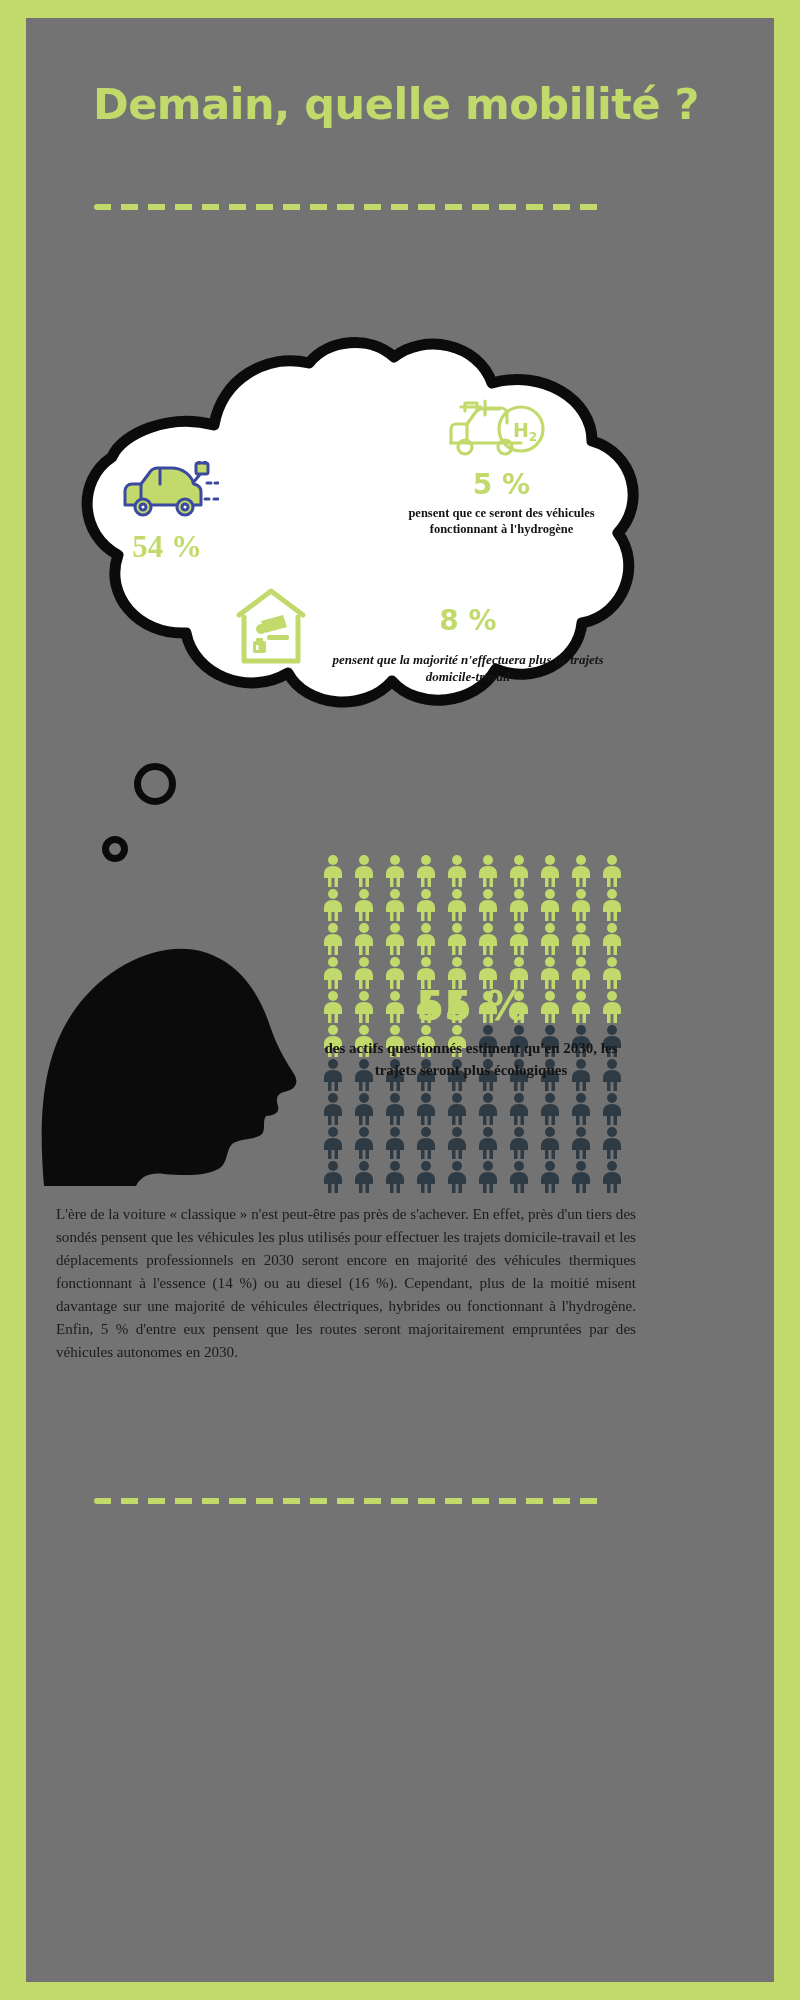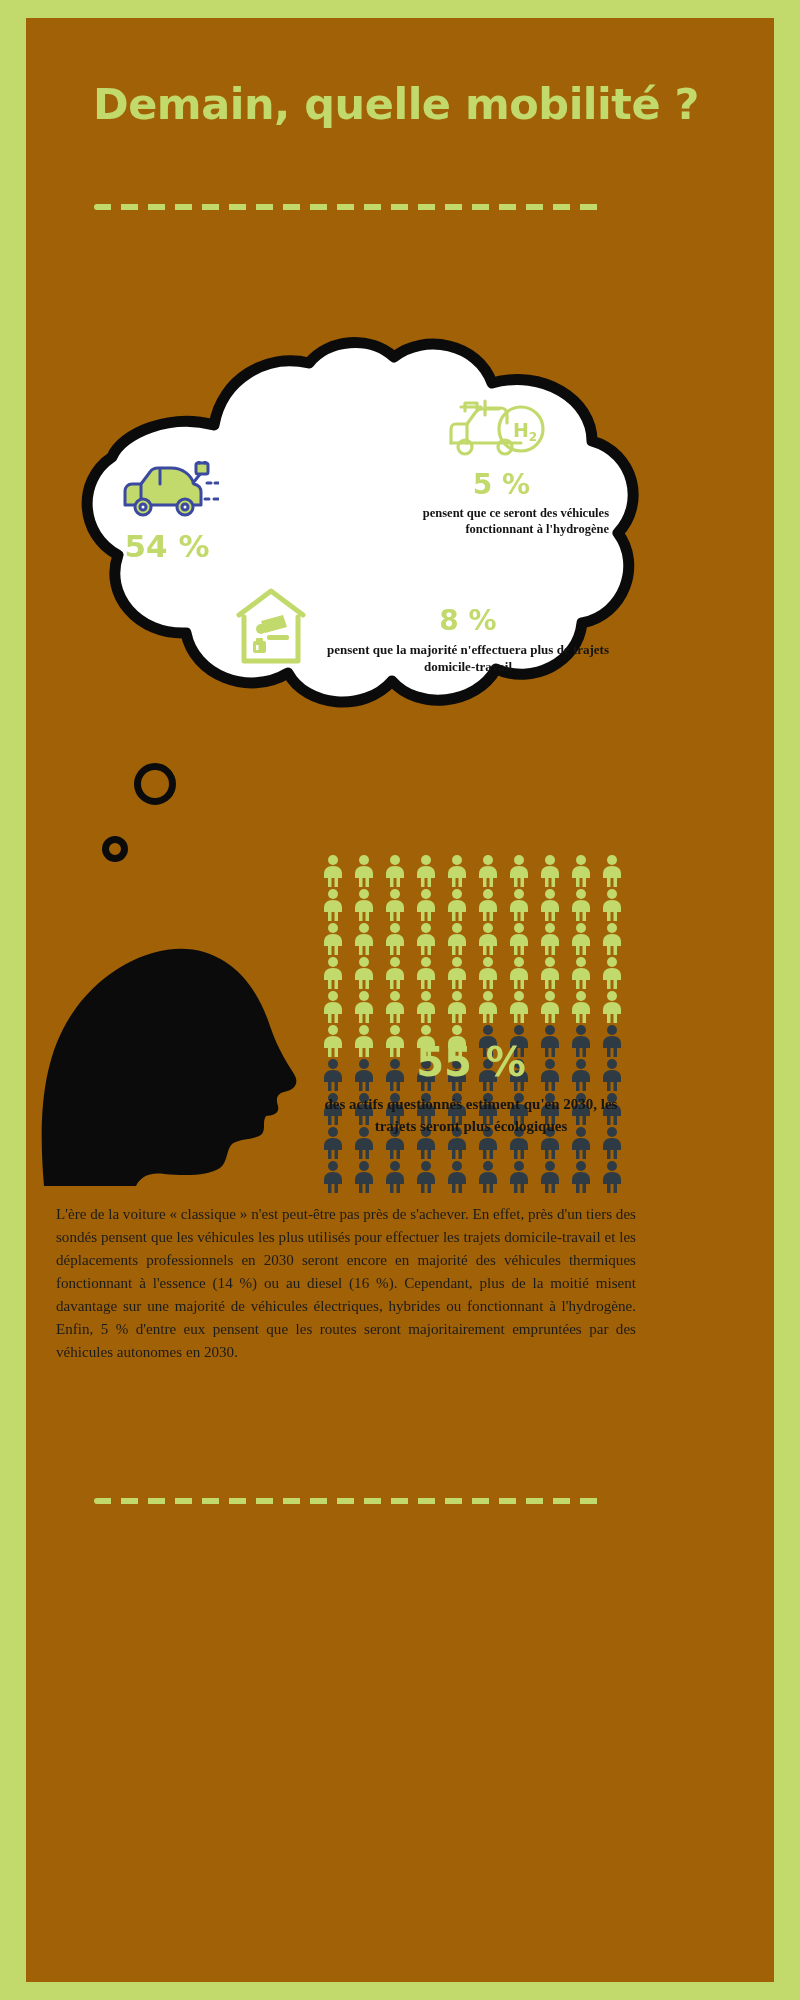--- a/index.html
+++ b/index.html
@@ -25,21 +25,21 @@
     position: absolute; left: 0; right: 0; top: 0; height: 18px;
     background: #c2d96b;
   }
   .rail-bottom {
     position: absolute; left: 0; right: 0; bottom: 0; height: 18px;
     background: #c2d96b;
   }
   .canvas {
     position: absolute;
     left: 26px; right: 26px; top: 18px; bottom: 18px;
-    background: #a16207;
+    background: #737373;
   }
 
   
   .title {
     position: absolute; left: 60px; top: 62px; width: 620px;
     text-align: center;
     font-family: "DejaVu Sans", sans-serif;
     font-weight: bold;
     font-size: 43px;
     line-height: 1.12;
@@ -82,60 +82,60 @@
   .stat .desc {
     font-family: "Liberation Serif", serif;
     font-weight: bold;
     color: #141414;
     line-height: 1.3;
   }
 
   
   #stat-electric { left: 46px; top: 120px; width: 190px; text-align: center; }
   #stat-electric .icon-box { height: 70px; display:flex; align-items:flex-end; justify-content:center; }
-  #stat-electric .pct { font-size: 31px; margin-top: 8px; }
+  #stat-electric .pct { font-size: 31px; margin-top: 8px; font-family: Liberation Serif, serif; }
   #stat-electric .desc { font-size: 13px; margin-top: 6px; }
 
   
   #stat-thermal { left: 190px; top: 26px; width: 180px; text-align: center; }
   #stat-thermal .icon-box { height: 74px; display:flex; align-items:flex-end; justify-content:center; }
   #stat-thermal .pct { font-size: 31px; margin-top: 8px; }
   #stat-thermal .desc { font-size: 13px; margin-top: 6px; }
 
   
   #stat-hydrogen { left: 368px; top: 62px; width: 215px; text-align: center; }
   #stat-hydrogen .icon-box { height: 68px; display:flex; align-items:flex-end; justify-content:center; }
   #stat-hydrogen .pct { font-size: 28px; margin-top: 8px; }
-  #stat-hydrogen .desc { font-size: 12.5px; margin-top: 6px; text-align: right; }
+  #stat-hydrogen .desc { font-size: 12.5px; margin-top: 6px; }
 
   
   #stat-telework { left: 205px; top: 252px; width: 390px; }
   #stat-telework .row { display: flex; align-items: flex-start; }
   #stat-telework .icon-box { width: 84px; flex: none; }
   #stat-telework .txt { flex: 1; text-align: center; padding-top: 22px; }
   #stat-telework .pct { font-size: 28px; }
-  #stat-telework .desc { font-size: 13px; margin-top: 7px; }
+  #stat-telework .desc { font-size: 13px; margin-top: 17px; font-style: italic; }
 
   
   .dot {
     position: absolute; border-radius: 50%;
     border: 7px solid #0b0b0b; background: transparent;
   }
   #dot-big { left: 108px; top: 745px; width: 42px; height: 42px; }
   #dot-small { left: 76px; top: 818px; width: 26px; height: 26px; }
 
   
   #head-wrap { position: absolute; left: 10px; top: 848px; width: 290px; height: 320px; }
 
   
   #picto { position: absolute; left: 292px; top: 836px; width: 320px; }
   #picto .row { display: flex; justify-content: flex-start; }
   #picto svg { display: block; margin-right: 1px; }
 
-  #stat-eco { position: absolute; left: 280px; top: 1024px; width: 330px; text-align: center; }
+  #stat-eco { position: absolute; left: 280px; top: 968px; width: 330px; text-align: center; }
   #stat-eco .pct {
     font-family: "DejaVu Sans", sans-serif; font-weight: bold;
     font-size: 40px; color: #c2d96b; line-height: 1;
   }
   #stat-eco .desc {
     font-family: "Liberation Serif", serif; font-weight: bold;
     font-size: 15px; color: #141414; line-height: 1.45; margin-top: 12px;
   }
 
   

